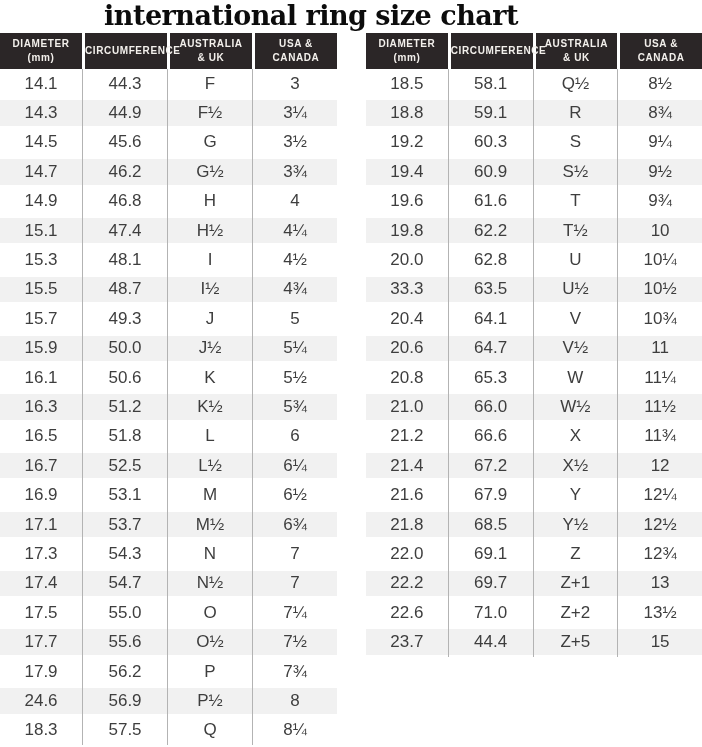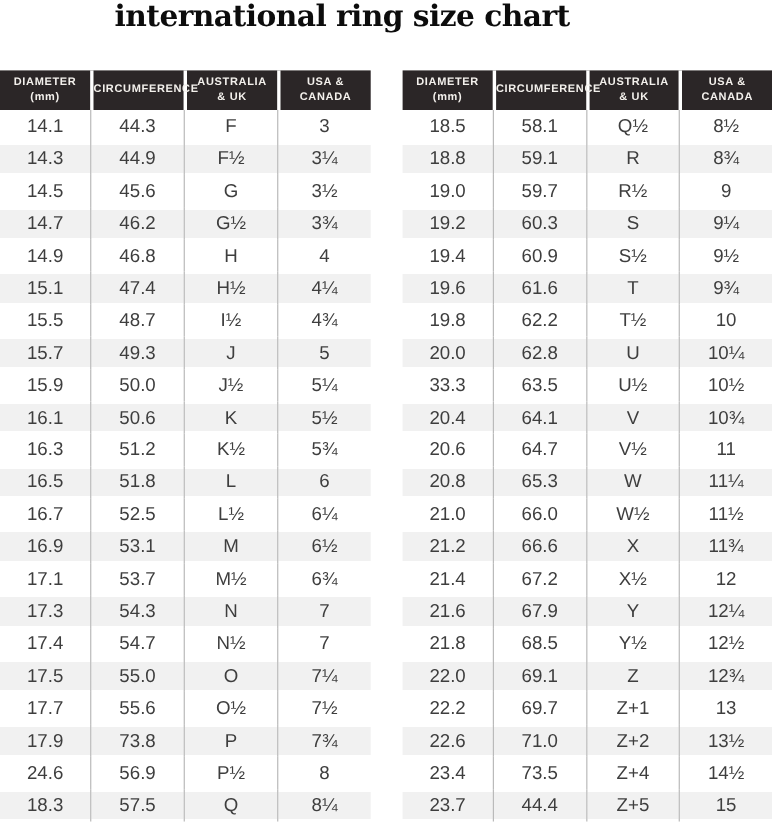--- a/index.html
+++ b/index.html
@@ -7,21 +7,21 @@
     width:702px;height:747px;overflow:hidden;background:#ffffff;
     font-family:"Liberation Sans",sans-serif;
   }
   .page{width:702px;height:589px;position:relative;}
   .title{
     font-family:"DejaVu Serif",serif;font-weight:bold;
     font-size:27px;line-height:32px;height:33px;
     text-align:center;color:#0c0c0c;letter-spacing:-0.5px;
     position:relative;left:-40px;white-space:nowrap;
   }
-  .tables{display:flex;align-items:flex-end;height:714px;}
+  .tables{display:flex;align-items:flex-start;height:714px;}
   table{border-collapse:separate;border-spacing:0;table-layout:fixed;}
   .ring-table{width:337px;}
   .ring-table.right{width:336px;}
   th{
     background:#2b2627;color:#f3f0ec;
     font-size:10px;font-weight:bold;letter-spacing:0.6px;
     height:36px;line-height:1.4;text-align:center;vertical-align:middle;
     padding:0;width:25%;
   }
   th + th{border-left:3px solid #ffffff;}
@@ -90,20 +90,26 @@
             <td>H</td>
             <td>4</td>
           </tr>
           <tr>
             <td>15.1</td>
             <td>47.4</td>
             <td>H½</td>
             <td>4¼</td>
           </tr>
           <tr>
+            <td>15.3</td>
+            <td>48.1</td>
+            <td>I</td>
+            <td>4½</td>
+          </tr>
+          <tr>
             <td>15.5</td>
             <td>48.7</td>
             <td>I½</td>
             <td>4¾</td>
           </tr>
           <tr>
             <td>15.7</td>
             <td>49.3</td>
             <td>J</td>
             <td>5</td>
@@ -169,21 +175,21 @@
             <td>7¼</td>
           </tr>
           <tr>
             <td>17.7</td>
             <td>55.6</td>
             <td>O½</td>
             <td>7½</td>
           </tr>
           <tr>
             <td>17.9</td>
-            <td>73.8</td>
+            <td>56.2</td>
             <td>P</td>
             <td>7¾</td>
           </tr>
           <tr>
             <td>24.6</td>
             <td>56.9</td>
             <td>P½</td>
             <td>8</td>
           </tr>
           <tr>
@@ -215,26 +221,20 @@
             <td>Q½</td>
             <td>8½</td>
           </tr>
           <tr>
             <td>18.8</td>
             <td>59.1</td>
             <td>R</td>
             <td>8¾</td>
           </tr>
           <tr>
-            <td>19.0</td>
-            <td>59.7</td>
-            <td>R½</td>
-            <td>9</td>
-          </tr>
-          <tr>
             <td>19.2</td>
             <td>60.3</td>
             <td>S</td>
             <td>9¼</td>
           </tr>
           <tr>
             <td>19.4</td>
             <td>60.9</td>
             <td>S½</td>
             <td>9½</td>
@@ -323,26 +323,20 @@
             <td>Z+1</td>
             <td>13</td>
           </tr>
           <tr>
             <td>22.6</td>
             <td>71.0</td>
             <td>Z+2</td>
             <td>13½</td>
           </tr>
           <tr>
-            <td>23.4</td>
-            <td>73.5</td>
-            <td>Z+4</td>
-            <td>14½</td>
-          </tr>
-          <tr>
             <td>23.7</td>
             <td>44.4</td>
             <td>Z+5</td>
             <td>15</td>
           </tr>
         </tbody>
     </table>
 
   </div>
 </div>

